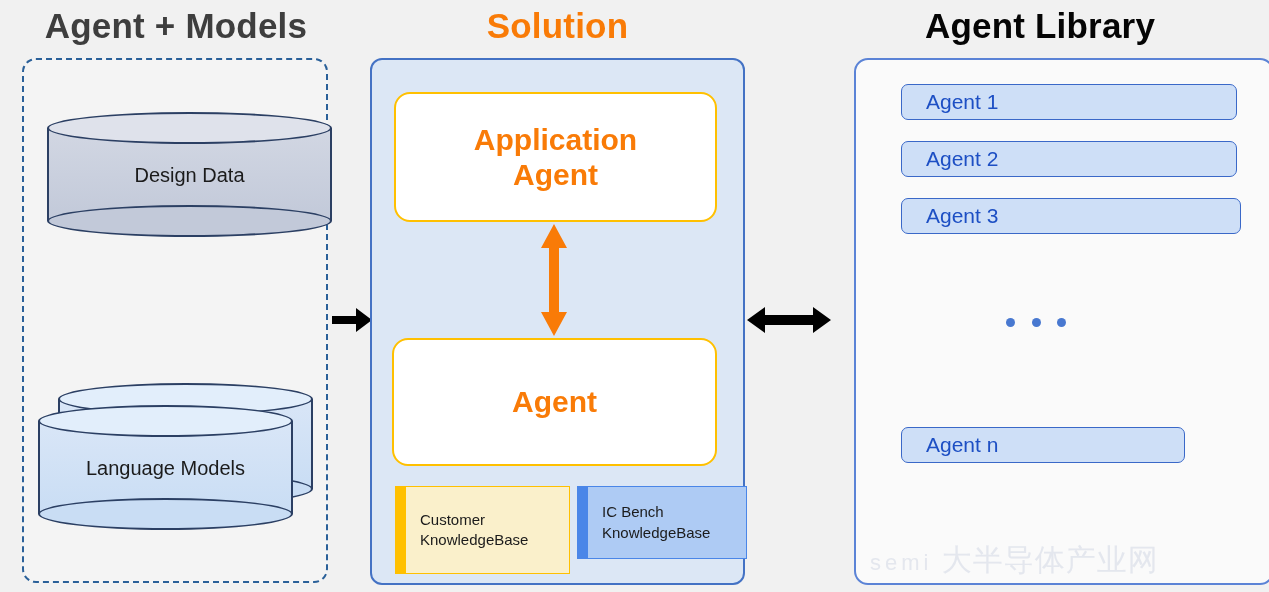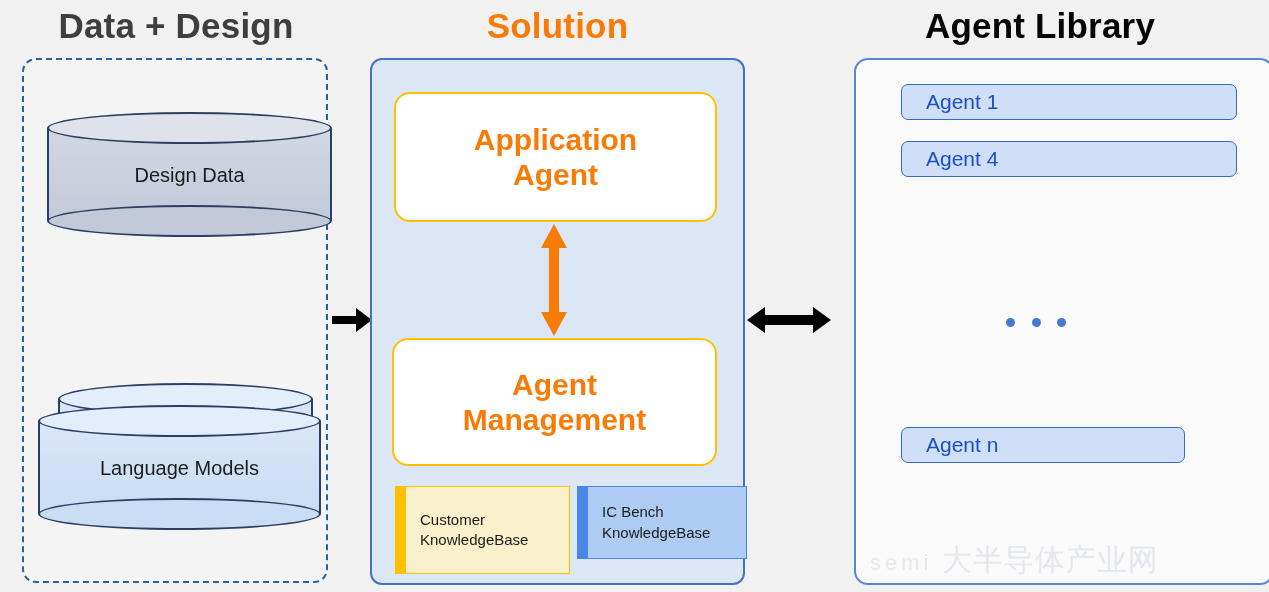--- a/index.html
+++ b/index.html
@@ -59,21 +59,21 @@
   #cyl-design {
     left: 47px; top: 112px;
     width: 263px; height: 125px; padding-left: 22px;
   }
   #cyl-lang-back {
     left: 58px; top: 383px;
     width: 255px; height: 122px;
   }
   #cyl-lang-front {
     left: 38px; top: 405px;
-    width: 255px; height: 125px; padding-left: 28px;
+    width: 255px; height: 125px;
   }
 
   .cyl {
     position: absolute;
     inset: 0;
   }
   .cyl .body {
     position: absolute;
     left: 0; right: 0;
     top: 16px; bottom: 16px;
@@ -236,21 +236,21 @@
 
   
   #arrow-in  { position: absolute; left: 330px; top: 305px; width: 44px; height: 30px; }
   #arrow-bi  { position: absolute; left: 745px; top: 302px; width: 88px; height: 36px; }
 </style>
 </head>
 <body>
 
 <div id="root">
 
-  <div class="col-title" id="title-data">Data + Design</div>
+  <div class="col-title" id="title-data">Agent + Models</div>
 
   <div class="col-title" id="title-solution">Solution</div>
 
   <div class="col-title" id="title-agentlib">Agent Library</div>
 
   <div id="panel-data"></div>
 
   <div class="cyl-wrap" id="cyl-design">
     <div class="cyl gray">
       <div class="body"></div>
@@ -290,21 +290,20 @@
     </span>
   </div>
 
   <svg id="arrow-vertical" viewBox="0 0 40 116">
     <path d="M20 2 L33 26 H25 V90 H33 L20 114 L7 90 H15 V26 H7 Z" fill="#F97B07"></path>
   </svg>
 
   <div class="sol-box" id="box-management">
     <span>
       <span>Agent</span><br>
-      <span>Management</span>
     </span>
   </div>
 
   <div class="kb-card" id="kb-customer">
     <span>
       <span>Customer</span><br>
       <span>KnowledgeBase</span>
     </span>
   </div>
 
@@ -318,21 +317,24 @@
   <svg id="arrow-bi" viewBox="0 0 88 36">
     <path d="M2 18 L20 5 V13 H68 V5 L86 18 L68 31 V23 H20 V31 Z" fill="#000000"></path>
   </svg>
 
   <div id="panel-agentlib">
 
     <div class="agent-row a0">
       <span>Agent 1</span>
     </div>
     <div class="agent-row a1">
-      <span>Agent 4</span>
+      <span>Agent 2</span>
+    </div>
+    <div class="agent-row a2">
+      <span>Agent 3</span>
     </div>
 
     <div id="agent-ellipsis">
       <span class="dot"></span>
       <span class="dot"></span>
       <span class="dot"></span>
     </div>
 
     <div class="agent-row a3">
       <span>Agent n</span>

